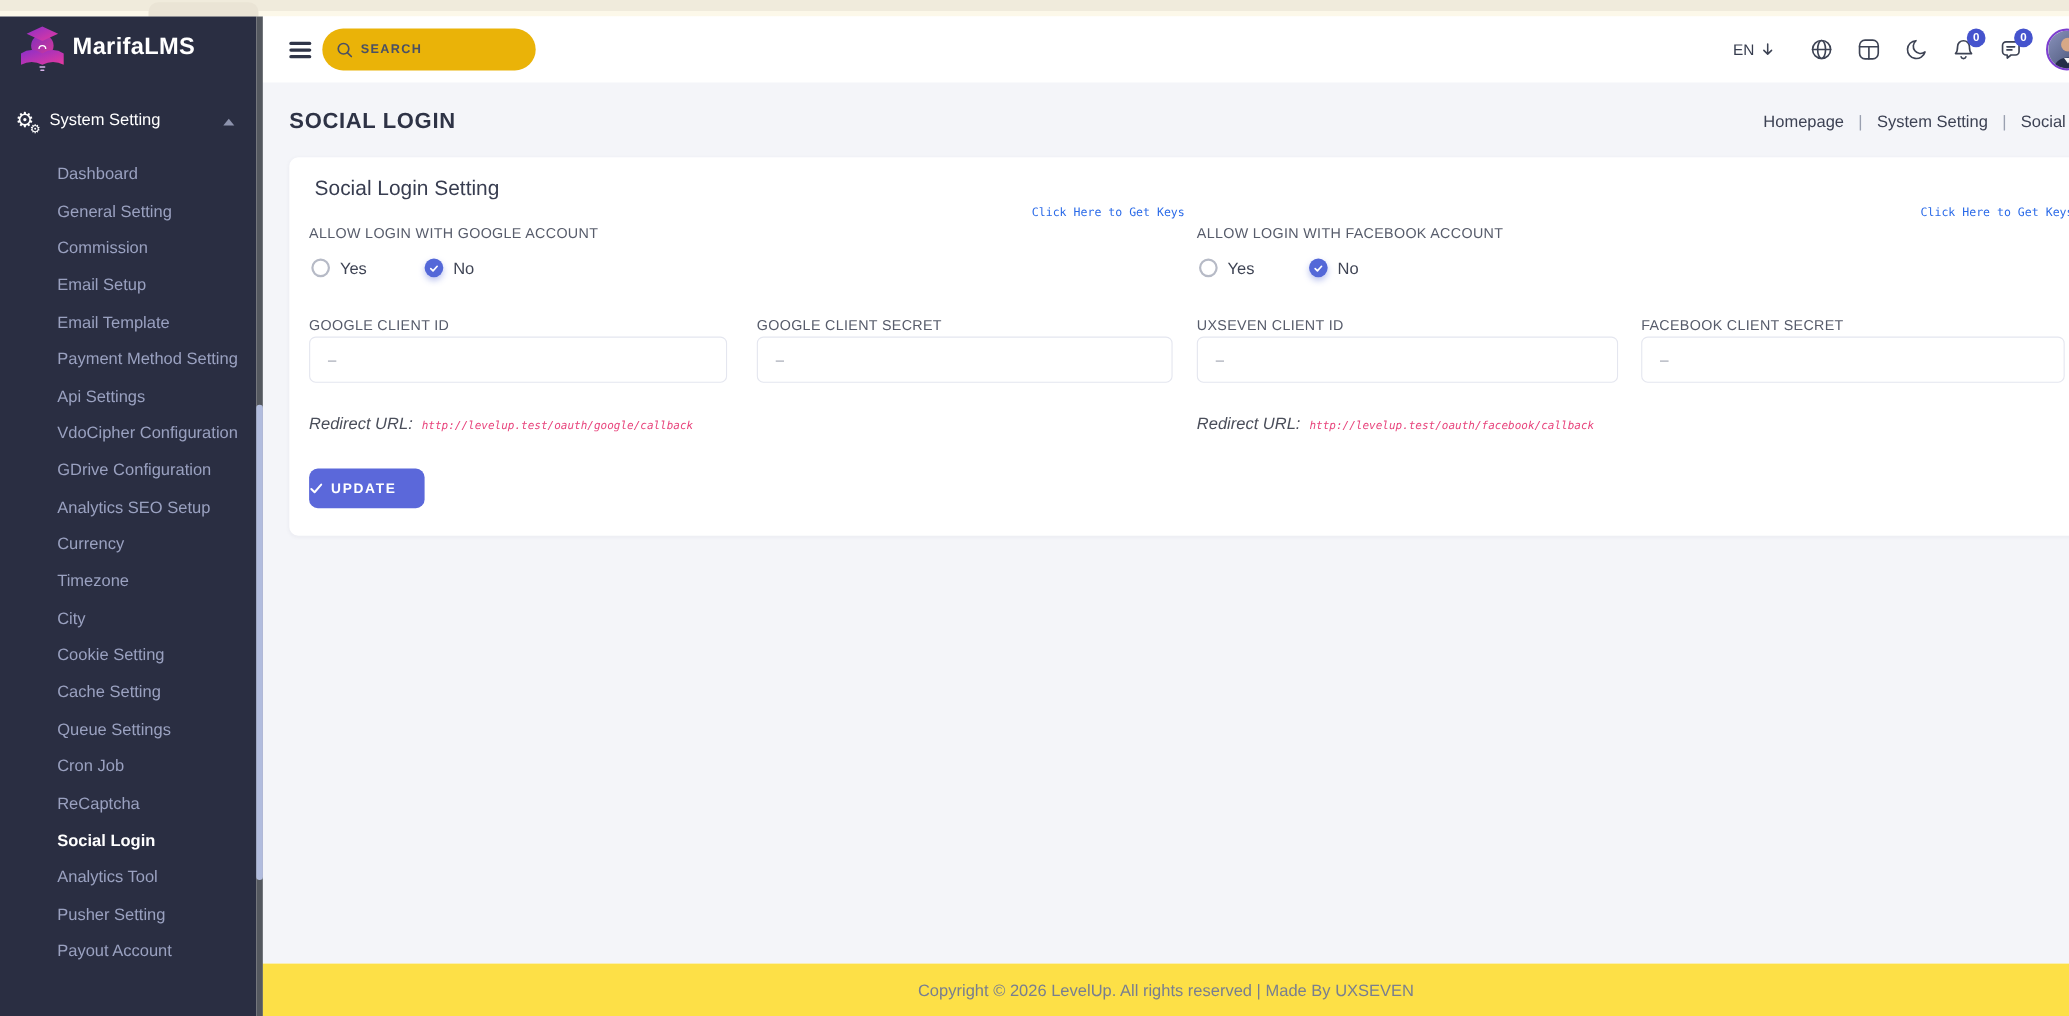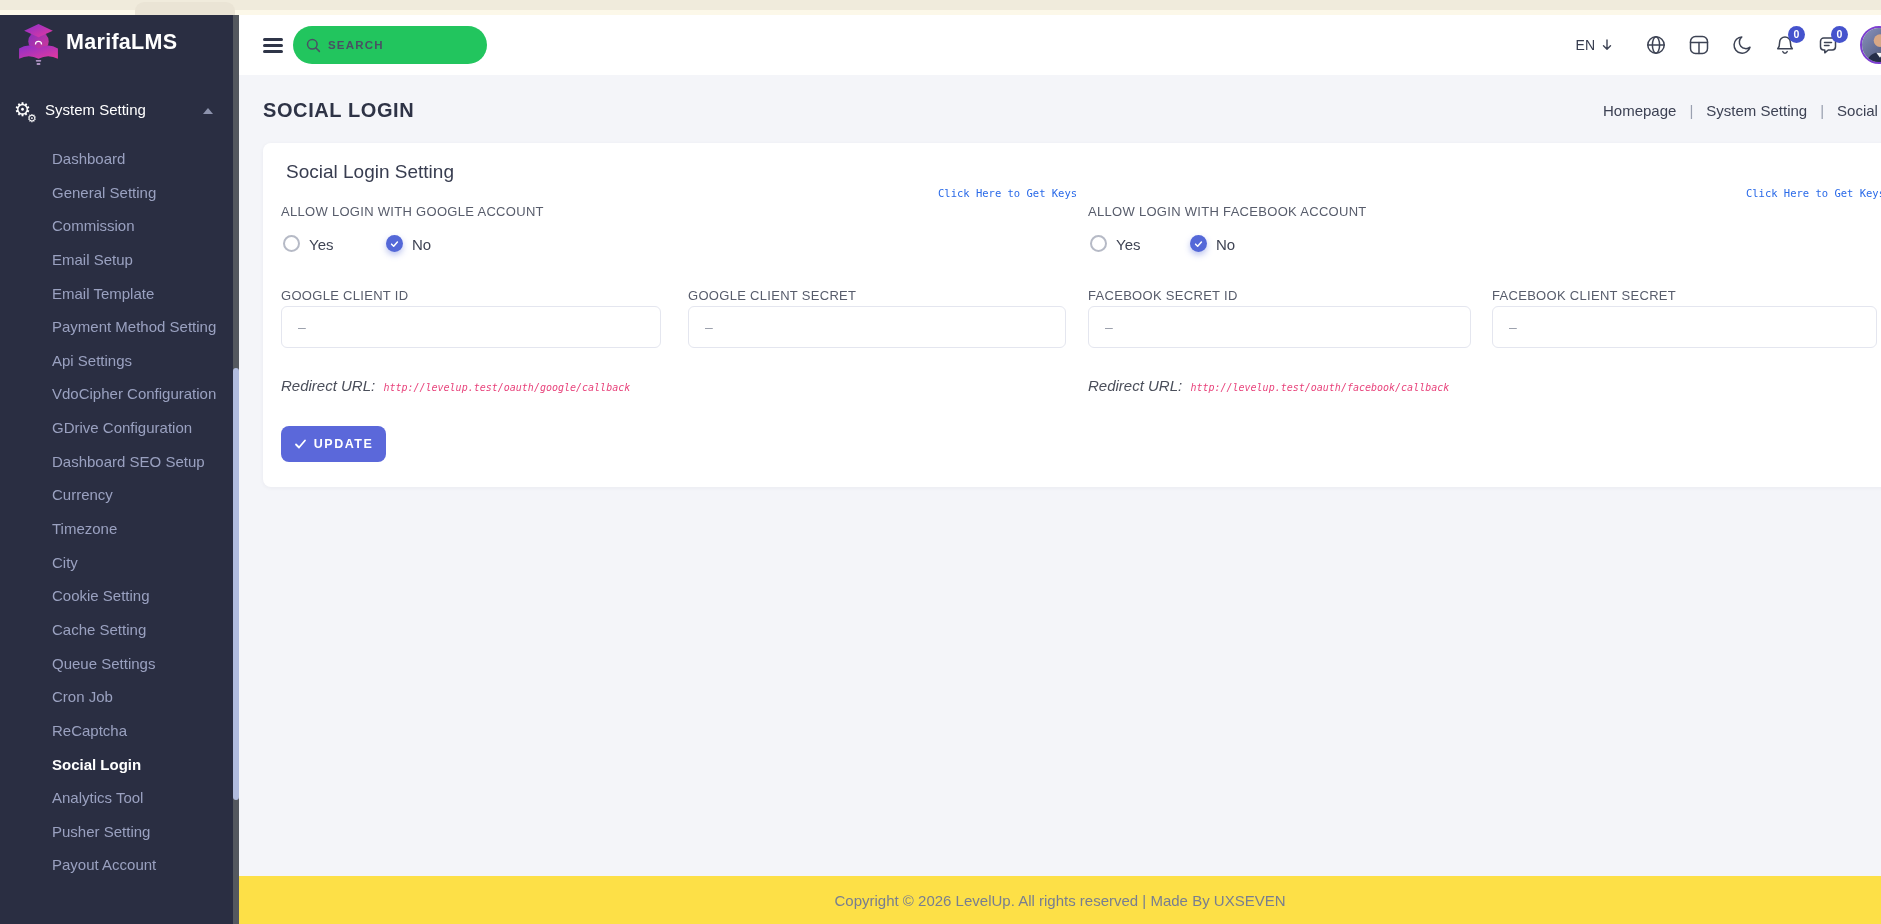--- a/index.html
+++ b/index.html
@@ -33,21 +33,21 @@
   
   #side-scrollbar { left:233px; top:15px; width:6px; height:909px; background:#54585f; }
   #side-scroll-thumb { left:0; top:353px; width:6px; height:432px; background:#b1bcde;
     border-radius:3px; }
 
   
   #topbar { left:239px; top:15px; width:1642px; height:60px; background:#fff; }
   #hamburger { left:24px; top:23px; width:20px; height:15px; cursor:pointer; }
   #hamburger i { display:block; height:2.5px; background:#2f3548; border-radius:2px;
     margin-bottom:3.6px; }
-  #search-box { left:54px; top:11px; width:194px; height:38px; background:#22c55e;
+  #search-box { left:54px; top:11px; width:194px; height:38px; background:#eab308;
     border-radius:19px; display:flex; align-items:center; padding-left:13px; }
   #search-input { border:0; outline:0; background:transparent; margin-left:7px;
     font-size:11.5px; letter-spacing:1.2px; color:#4a5064; width:140px;
     font-family:"Liberation Sans", sans-serif; font-weight:600; }
   #search-input::placeholder { color:#4a5064; opacity:1; }
   #top-right { right:-17px; top:0; height:60px; display:flex; align-items:center;
     gap:21px; }
   .tico { position:relative; width:22px; height:22px; cursor:pointer; }
   .tico svg { stroke:#3d4354; fill:none; stroke-width:1.5; stroke-linecap:round;
     stroke-linejoin:round; }
@@ -86,21 +86,21 @@
   .field-input { top:163px; height:42px; border:1px solid #e4e6ef; border-radius:6px;
     background:#fff; padding-left:16px; font-size:14px; color:#5c6170; outline:none;
     font-family:"Liberation Sans", sans-serif; }
   .field-input::placeholder { color:#9ca1ad; opacity:1; }
   .redirect { top:234px; font-size:15px; color:#4a4e5a; white-space:nowrap;font-style:italic; }
   .redirect .url { font-family:"DejaVu Sans Mono", monospace; font-size:10px;
     color:#e8447c; margin-left:4px; }
   #update-btn { left:18px; top:283px; width:105px; height:36px; background:#5b68da;
     border:0; border-radius:8px; color:#fff; font-size:12.5px; font-weight:bold;
     letter-spacing:1.5px; cursor:pointer; display:flex; align-items:center;
-    justify-content:center; gap:7px; font-family:"Liberation Sans", sans-serif; }
+    justify-content:flex-start; gap:7px; font-family:"Liberation Sans", sans-serif; }
   #update-btn * { position:static; }
 
   
   #footer { left:239px; top:876px; width:1642px; height:48px; background:#fde047;
     display:flex; align-items:center; justify-content:center; font-size:15px;
     color:#787e90; }
 </style>
 </head>
 <body>
 
@@ -133,21 +133,21 @@
   <div id="side-list" class="abs">
     <div class="side-item">Dashboard</div>
     <div class="side-item">General Setting</div>
     <div class="side-item">Commission</div>
     <div class="side-item">Email Setup</div>
     <div class="side-item">Email Template</div>
     <div class="side-item">Payment Method Setting</div>
     <div class="side-item">Api Settings</div>
     <div class="side-item">VdoCipher Configuration</div>
     <div class="side-item">GDrive Configuration</div>
-    <div class="side-item">Dashboard SEO Setup</div>
+    <div class="side-item">Analytics SEO Setup</div>
     <div class="side-item">Currency</div>
     <div class="side-item">Timezone</div>
     <div class="side-item">City</div>
     <div class="side-item">Cookie Setting</div>
     <div class="side-item">Cache Setting</div>
     <div class="side-item">Queue Settings</div>
     <div class="side-item">Cron Job</div>
     <div class="side-item">ReCaptcha</div>
     <div class="side-item active">Social Login</div>
     <div class="side-item">Analytics Tool</div>
@@ -269,21 +269,21 @@
   <span class="radio-label" style="left:853px; top:93px;">Yes</span>
   <span class="radio on" style="left:927px; top:92px;">
     <svg width="11" height="10" viewBox="0 0 12 12">
       <path d="M2.5 6.2 5 8.7l4.5-5" stroke="#fff" stroke-width="1.8" fill="none" stroke-linecap="round" stroke-linejoin="round"></path>
     </svg>
   </span>
   <span class="radio-label" style="left:953px; top:93px;">No</span>
 
   <div class="caps-label" style="left:18px;  top:145px;">GOOGLE CLIENT ID</div>
   <div class="caps-label" style="left:425px; top:145px;">GOOGLE CLIENT SECRET</div>
-  <div class="caps-label" style="left:825px; top:145px;">FACEBOOK SECRET ID</div>
+  <div class="caps-label" style="left:825px; top:145px;">UXSEVEN CLIENT ID</div>
   <div class="caps-label" style="left:1229px;top:145px;">FACEBOOK CLIENT SECRET</div>
 
   <input class="field-input" style="left: 18px; width: 380px;" placeholder="–">
   <input class="field-input" style="left: 425px; width: 378px;" placeholder="–">
   <input class="field-input" style="left: 825px; width: 383px;" placeholder="–">
   <input class="field-input" style="left: 1229px; width: 385px;" placeholder="–">
 
   <div class="redirect" style="left:18px;">
     <span style="position:static">Redirect URL:</span>
     <span class="url" style="position:static">http://levelup.test/oauth/google/callback</span>

